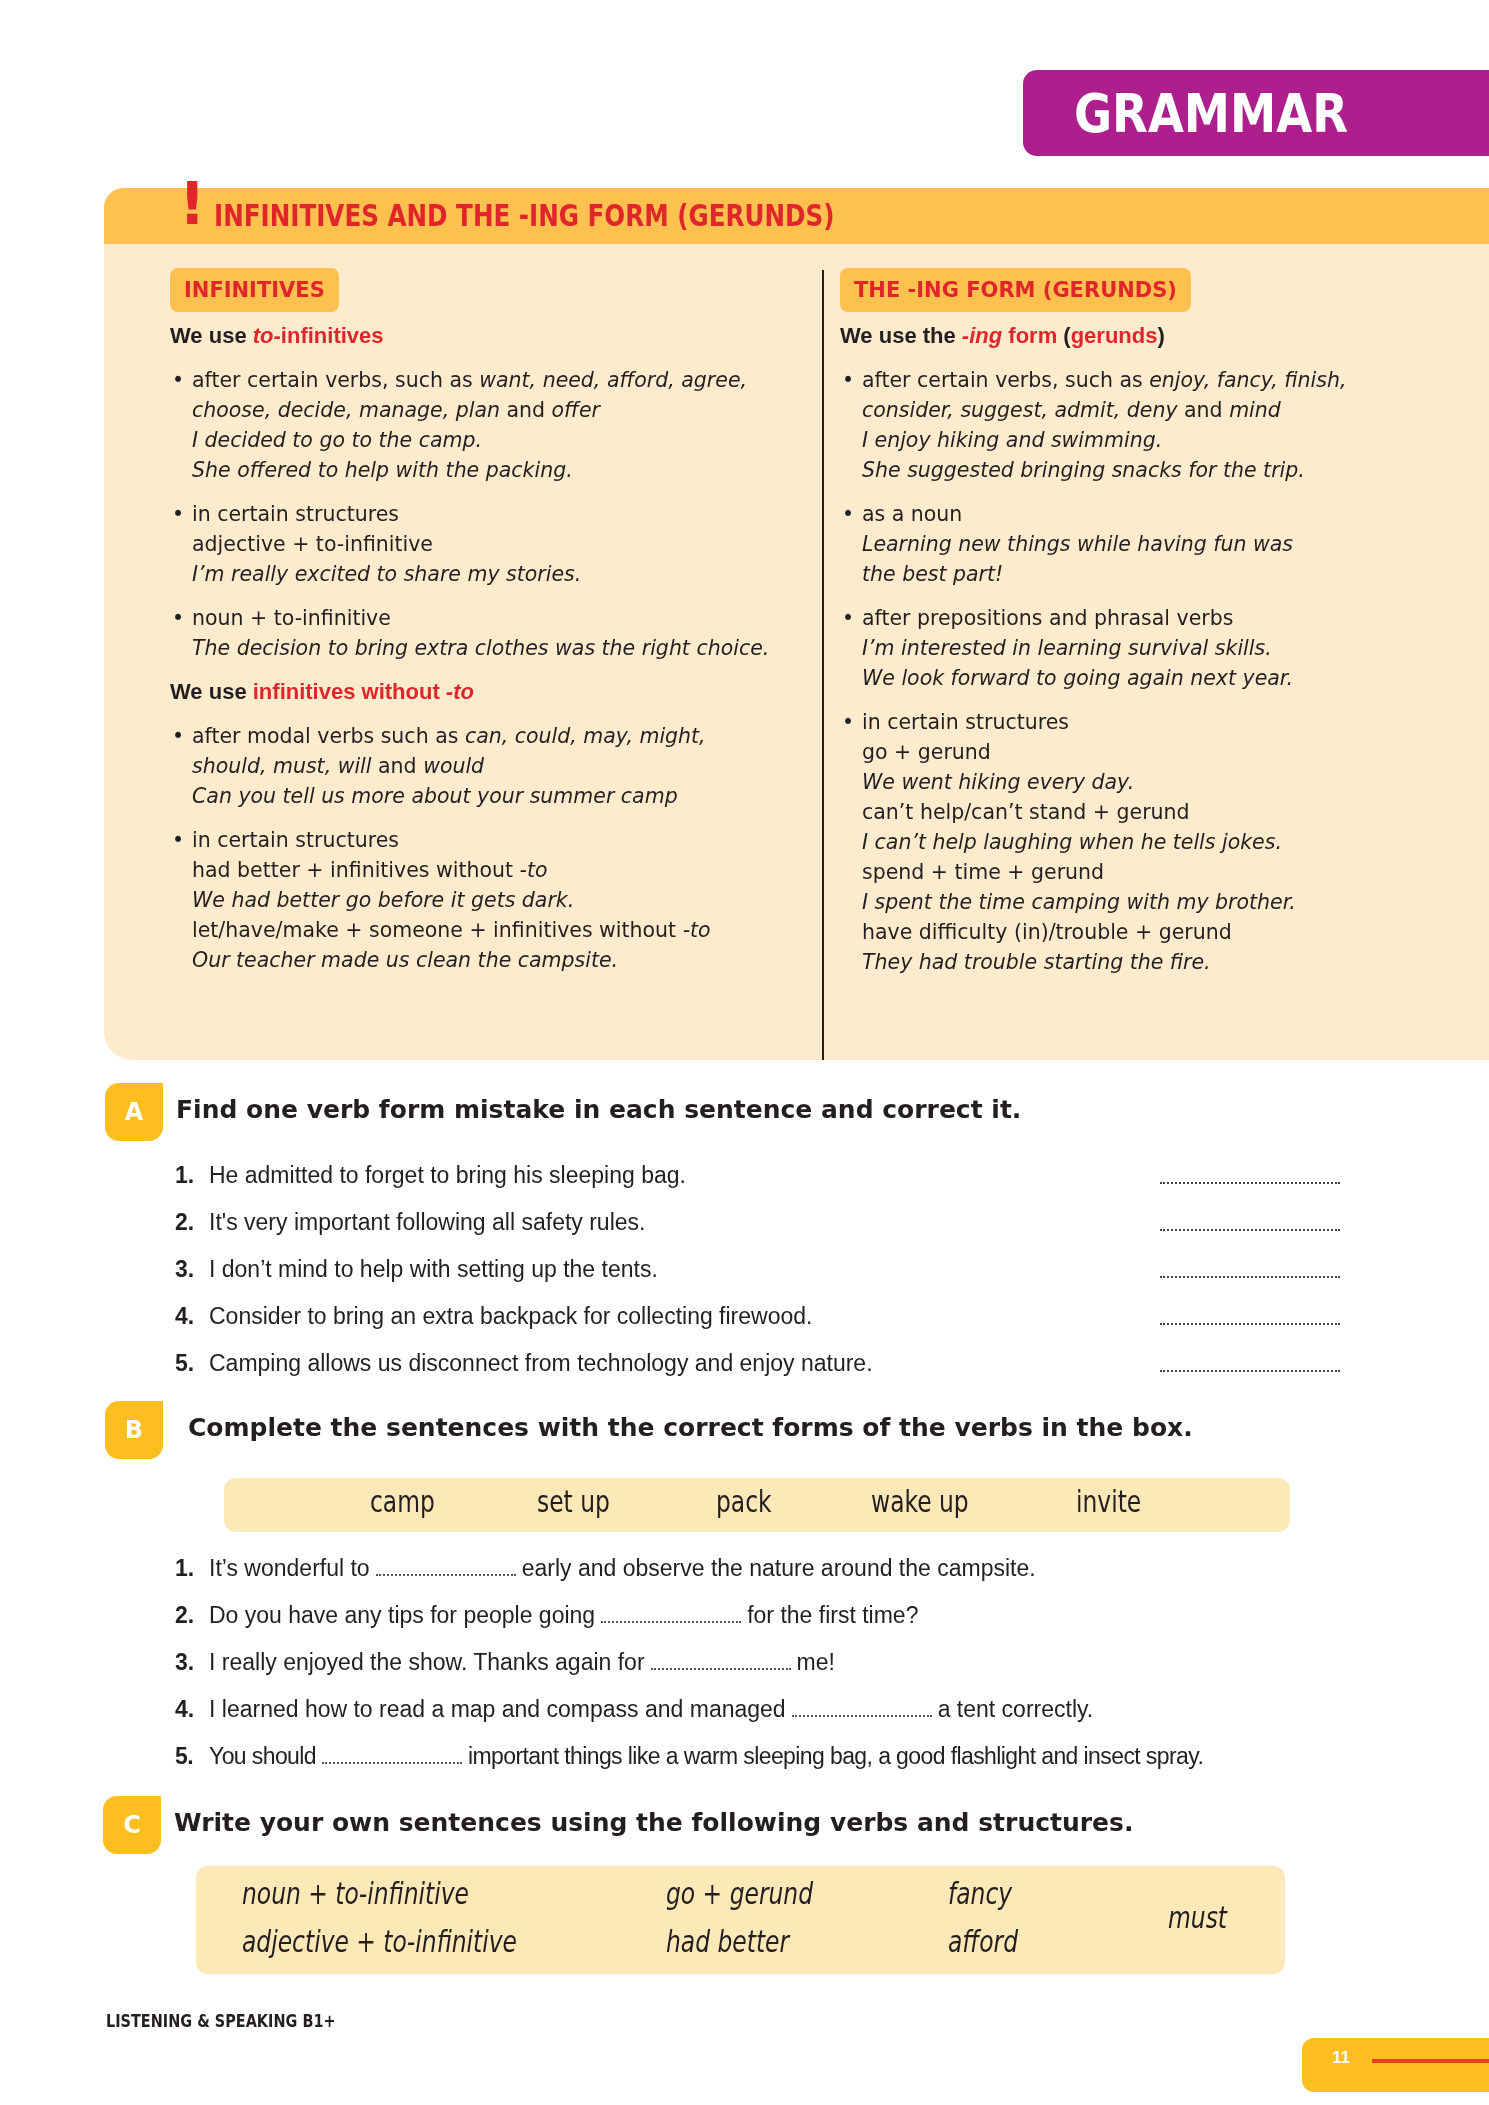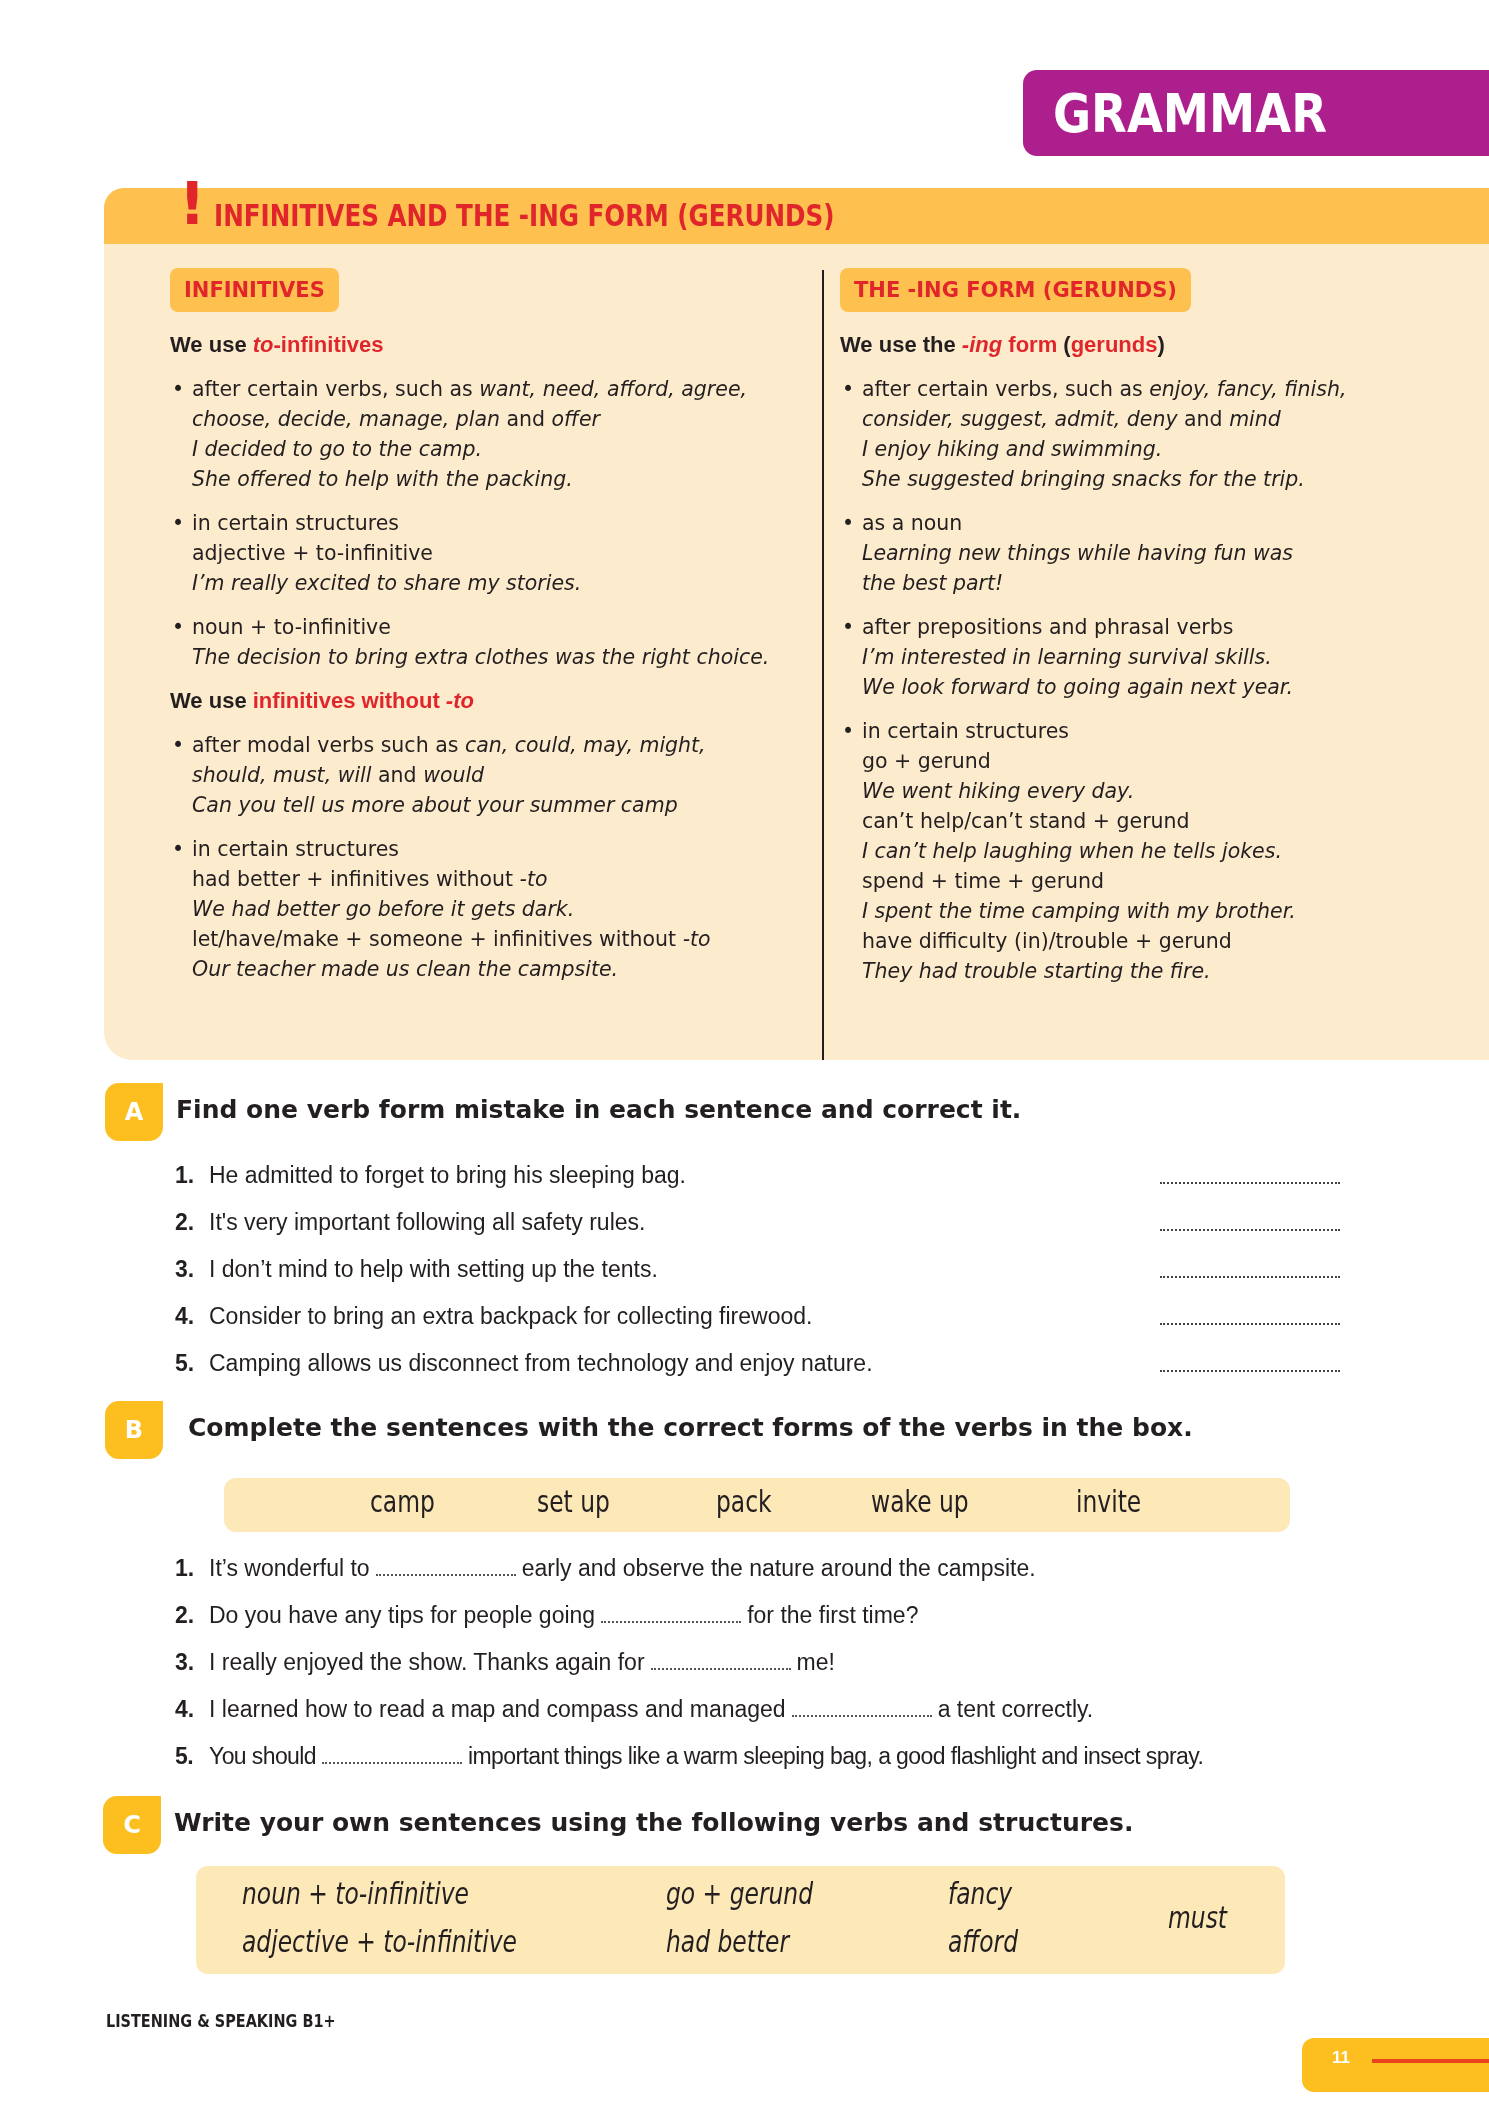--- a/index.html
+++ b/index.html
@@ -3,21 +3,21 @@
 <meta charset="utf-8">
 <style>
   * { box-sizing: border-box; margin: 0; padding: 0; }
   html, body { width: 1489px; height: 2105px; background: #ffffff; overflow: hidden; }
   body { position: relative; font-family: "Liberation Sans", sans-serif; color: #231f20; }
 
   
   .grammar-tag {
     position: absolute; left: 1023px; top: 70px; width: 466px; height: 86px;
     background: #ad1f8d; border-radius: 14px 0 0 14px;
-    display: flex; align-items: center; padding-left: 30px;
+    display: flex; align-items: center; padding-left: 51px;
   }
   .grammar-tag span {
     color: #fff; font-family: "DejaVu Sans", sans-serif; font-weight: bold;
     font-size: 54px; letter-spacing: 0px; transform: scaleX(0.86); transform-origin: left center;
   }
 
   
   .gbox {
     position: absolute; left: 104px; top: 188px; width: 1385px; height: 872px;
     background: #fdebcd; border-radius: 20px 0 0 28px;
@@ -40,21 +40,21 @@
   }
   .col { position: absolute; top: 80px; }
   .col.left { left: 66px; width: 640px; }
   .col.right { left: 736px; width: 640px; }
   .pill {
     display: inline-block; background: #fec04f; border-radius: 8px;
     padding: 8px 14px; color: #e0262b; font-weight: bold;
     font-family: "DejaVu Sans", sans-serif; font-size: 21px; line-height: 28px;
     transform-origin: left center;
   }
-  .use-head { margin-top: 18px; font-weight: bold; font-size: 22px; line-height: 30px; }
+  .use-head { margin-top: 9px; font-weight: bold; font-size: 22px; line-height: 30px; }
   .red { color: #e0262b; }
   .it { font-style: italic; }
   ul.rules { list-style: none; margin-top: 14px; }
   ul.rules li {
     position: relative; padding-left: 22px; font-size: 22px; line-height: 30px;
     margin-bottom: 14px; font-family: "DejaVu Sans", sans-serif; font-size: 20.5px;
   }
   ul.rules li .bullet { position: absolute; left: 2px; top: 0; }
   .line { display: block; }
   .gap-top { }

